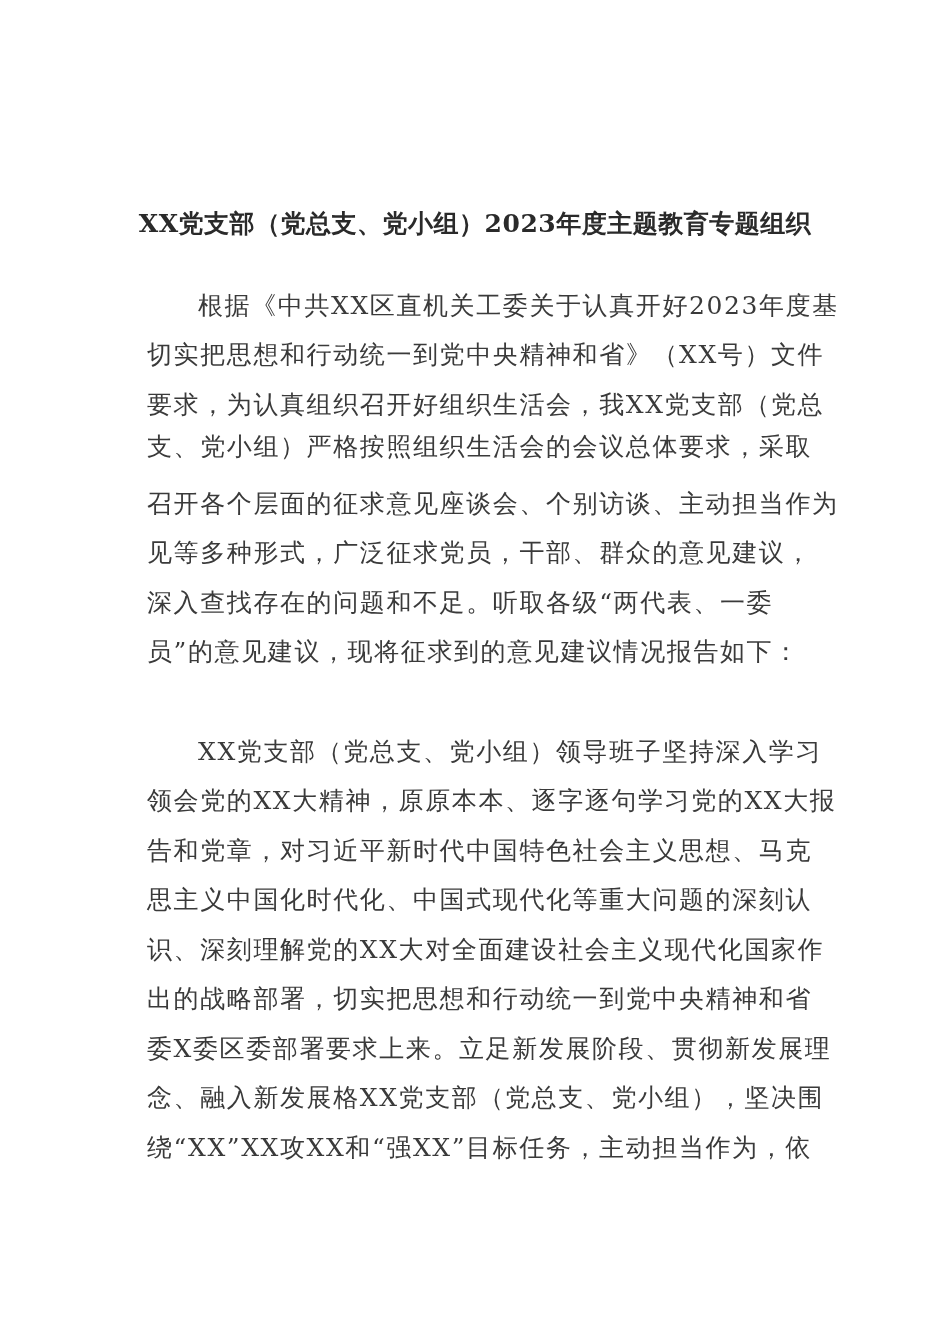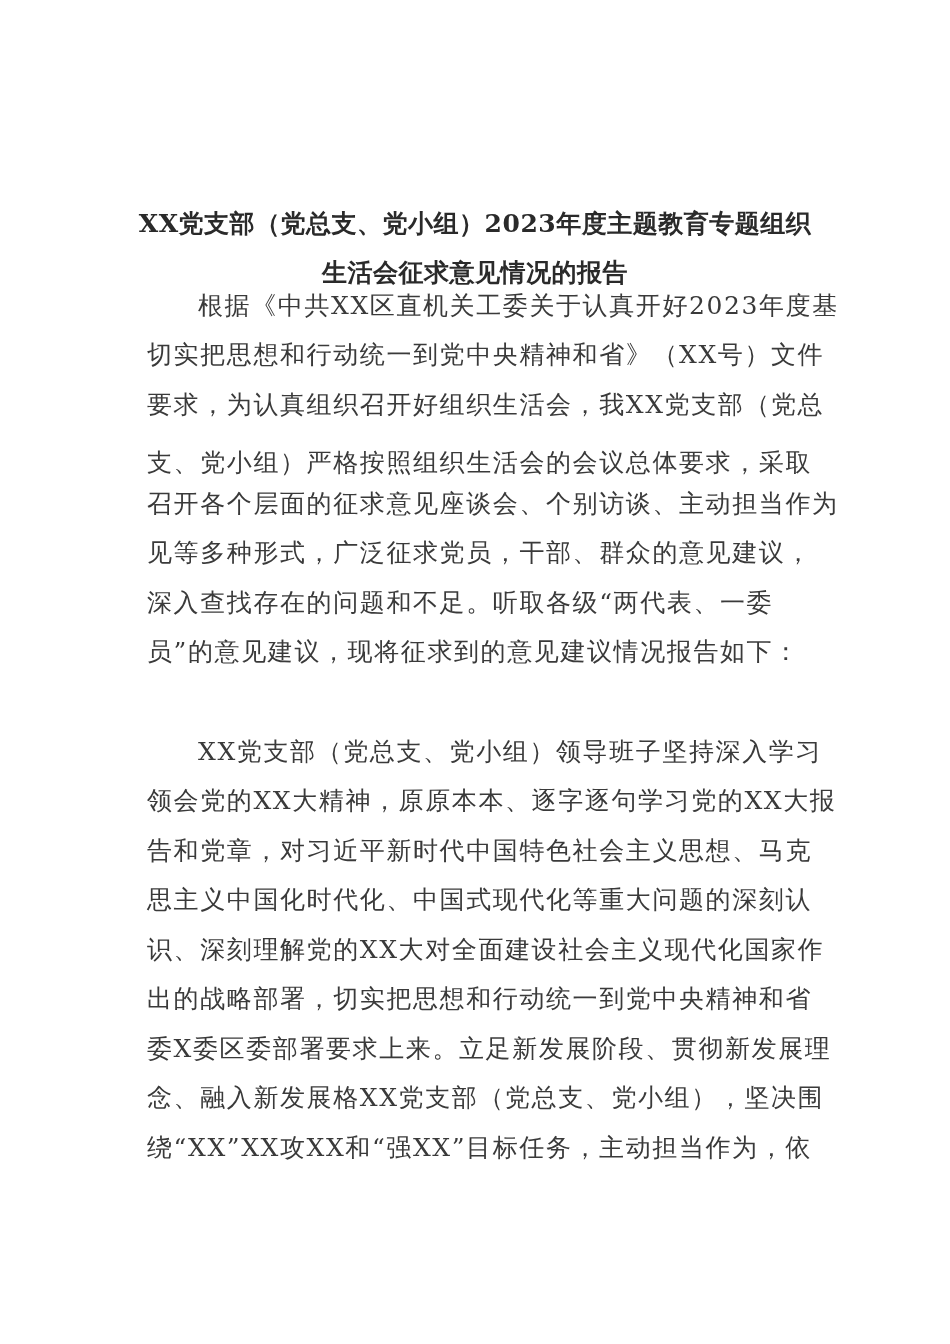--- a/index.html
+++ b/index.html
@@ -48,27 +48,26 @@
       color: #3a3a3a;
     }
     .line.indent { left: 198px; width: 610px; }
     .line.heading { color: #e8262a; }
   </style>
 </head>
 <body>
 
 <div class="page">
   <div class="title l1">XX党支部（党总支、党小组）2023年度主题教育专题组织</div>
-  <div class="title l2">生活会征求意见情况的报告</div>
 
   <div>
     <div class="line indent" style="top:291px">根据《中共XX区直机关工委关于认真开好2023年度基</div>
     <div class="line" style="top:340px">切实把思想和行动统一到党中央精神和省》（XX号）文件</div>
     <div class="line" style="top:390px">要求，为认真组织召开好组织生活会，我XX党支部（党总</div>
-    <div class="line" style="top:448px">支、党小组）严格按照组织生活会的会议总体要求，采取</div>
+    <div class="line" style="top:432px">支、党小组）严格按照组织生活会的会议总体要求，采取</div>
     <div class="line" style="top:489px">召开各个层面的征求意见座谈会、个别访谈、主动担当作为</div>
     <div class="line" style="top:538px">见等多种形式，广泛征求党员，干部、群众的意见建议，</div>
     <div class="line" style="top:588px">深入查找存在的问题和不足。听取各级“两代表、一委</div>
     <div class="line" style="top:637px">员”的意见建议，现将征求到的意见建议情况报告如下：</div>
   </div>
 
 
   <div>
     <div class="line indent" style="top:737px">XX党支部（党总支、党小组）领导班子坚持深入学习</div>
     <div class="line" style="top:786px">领会党的XX大精神，原原本本、逐字逐句学习党的XX大报</div>

